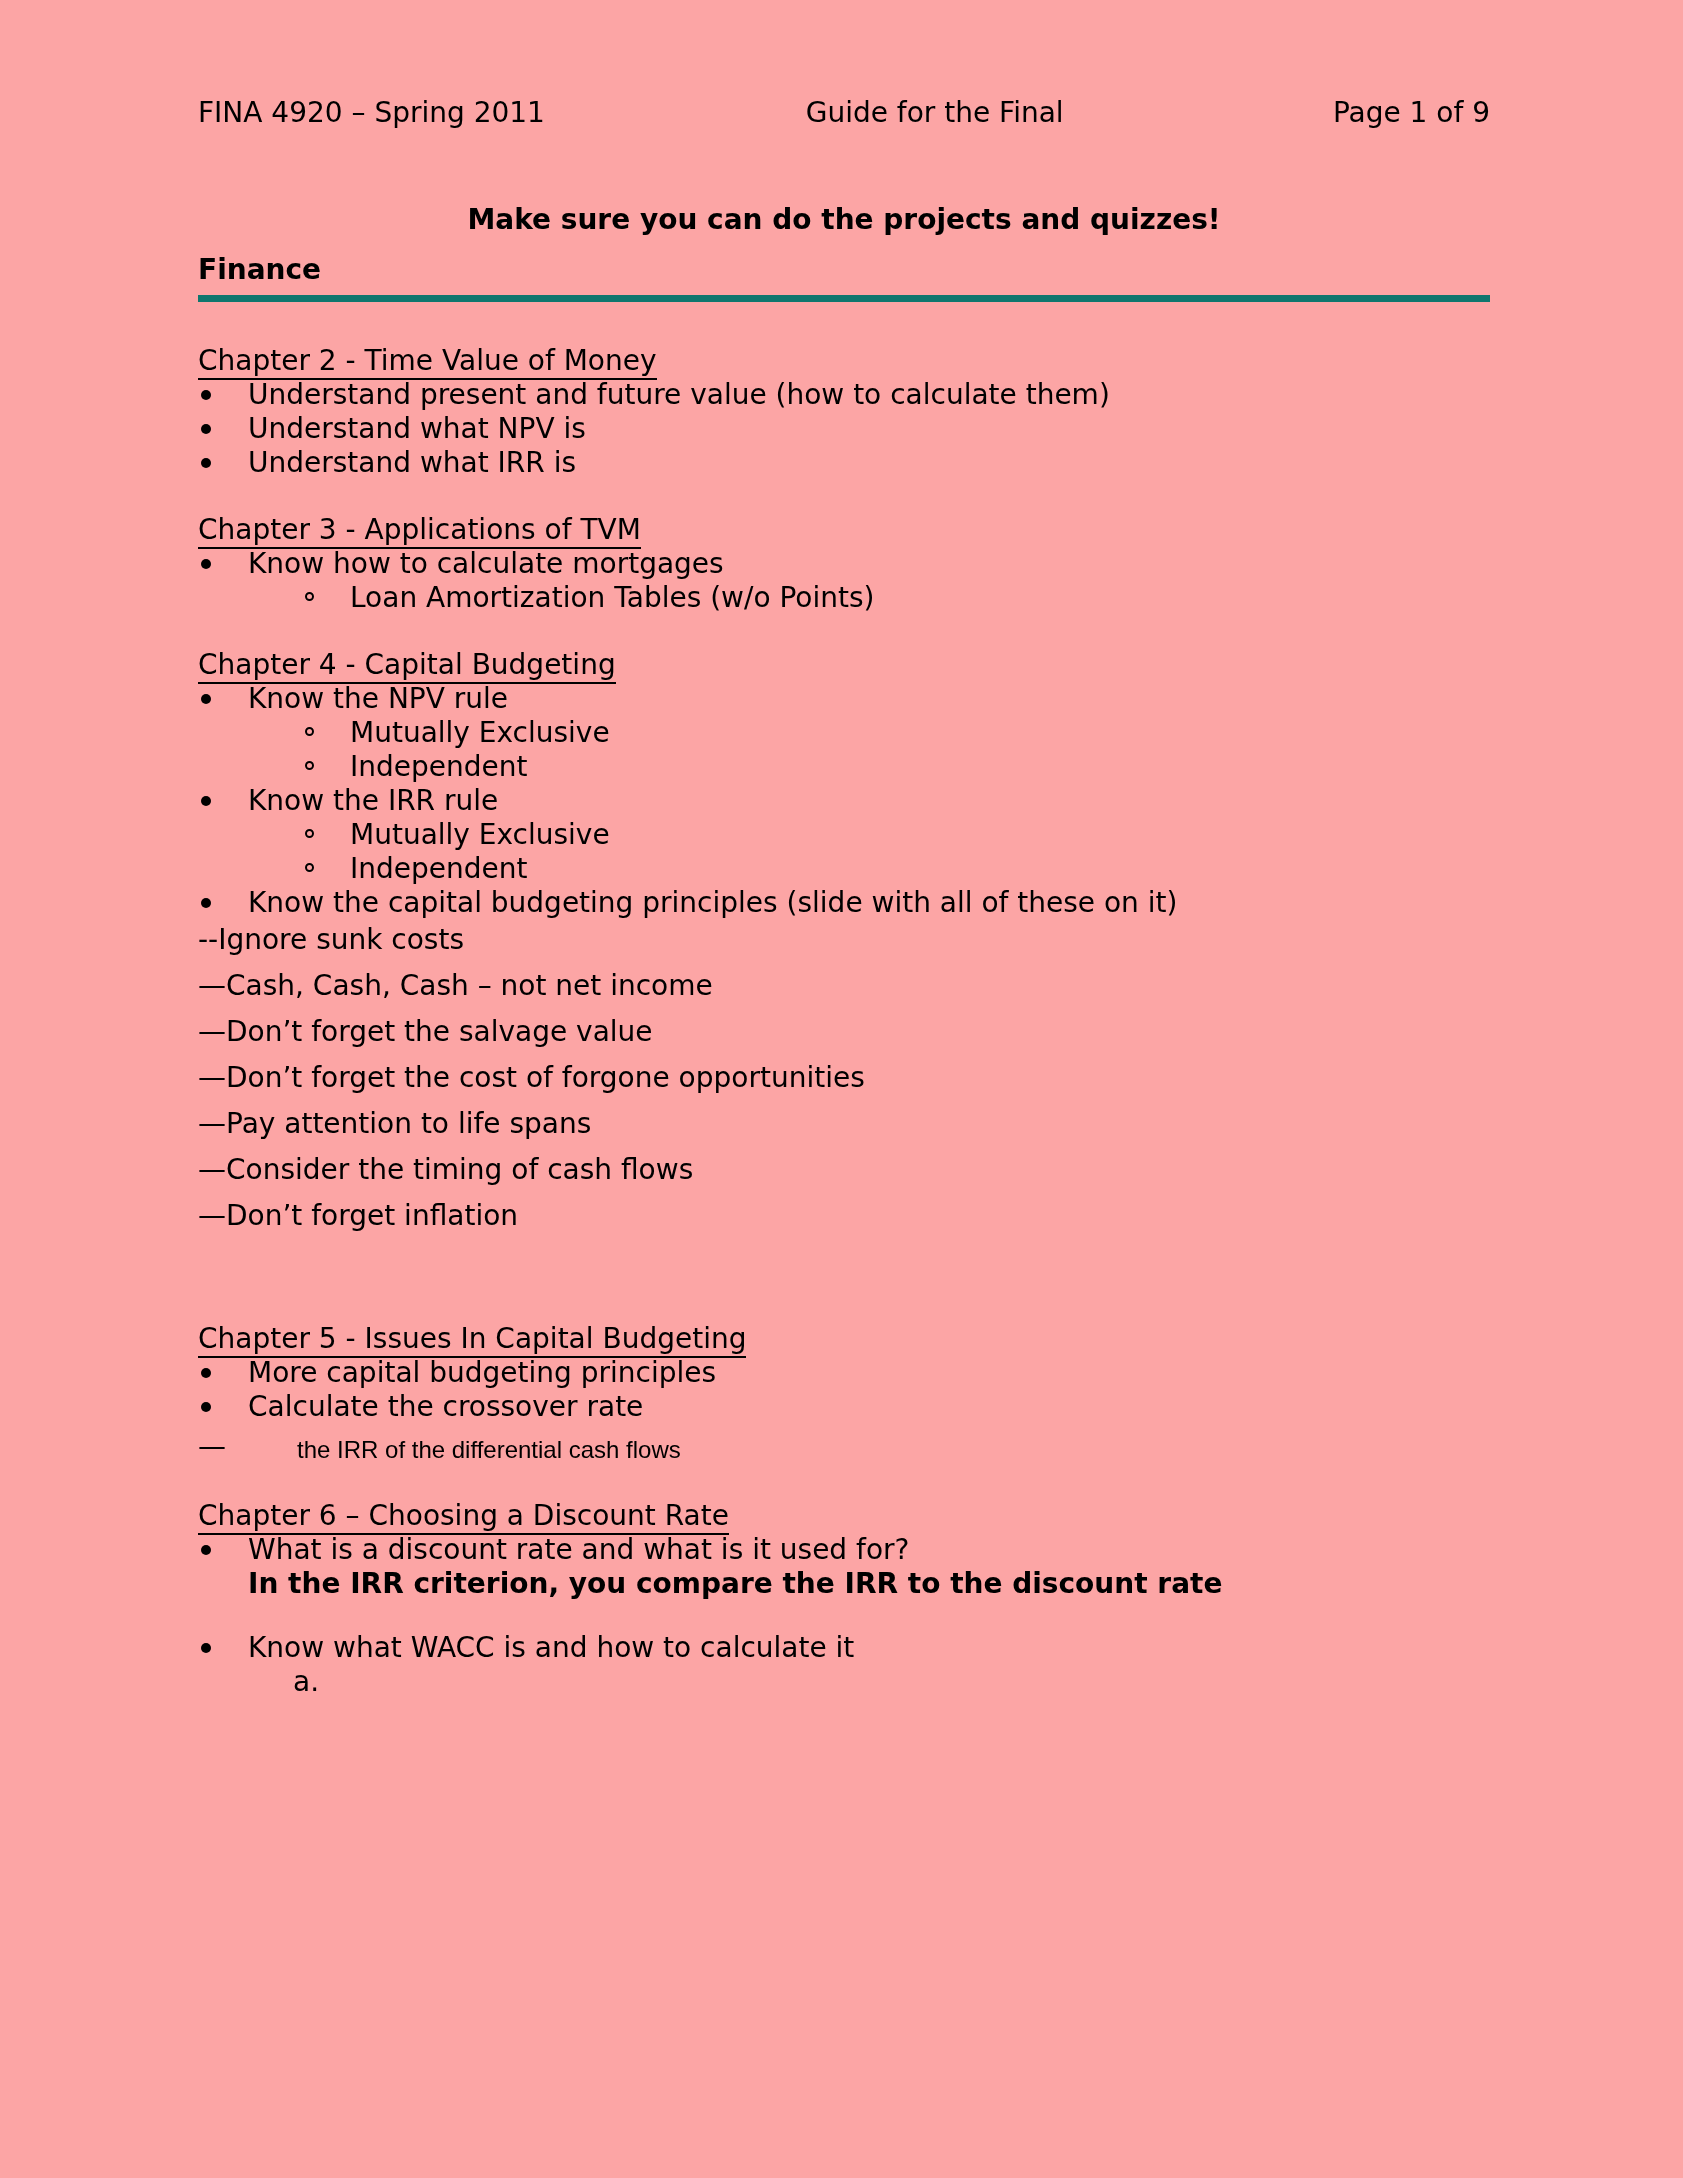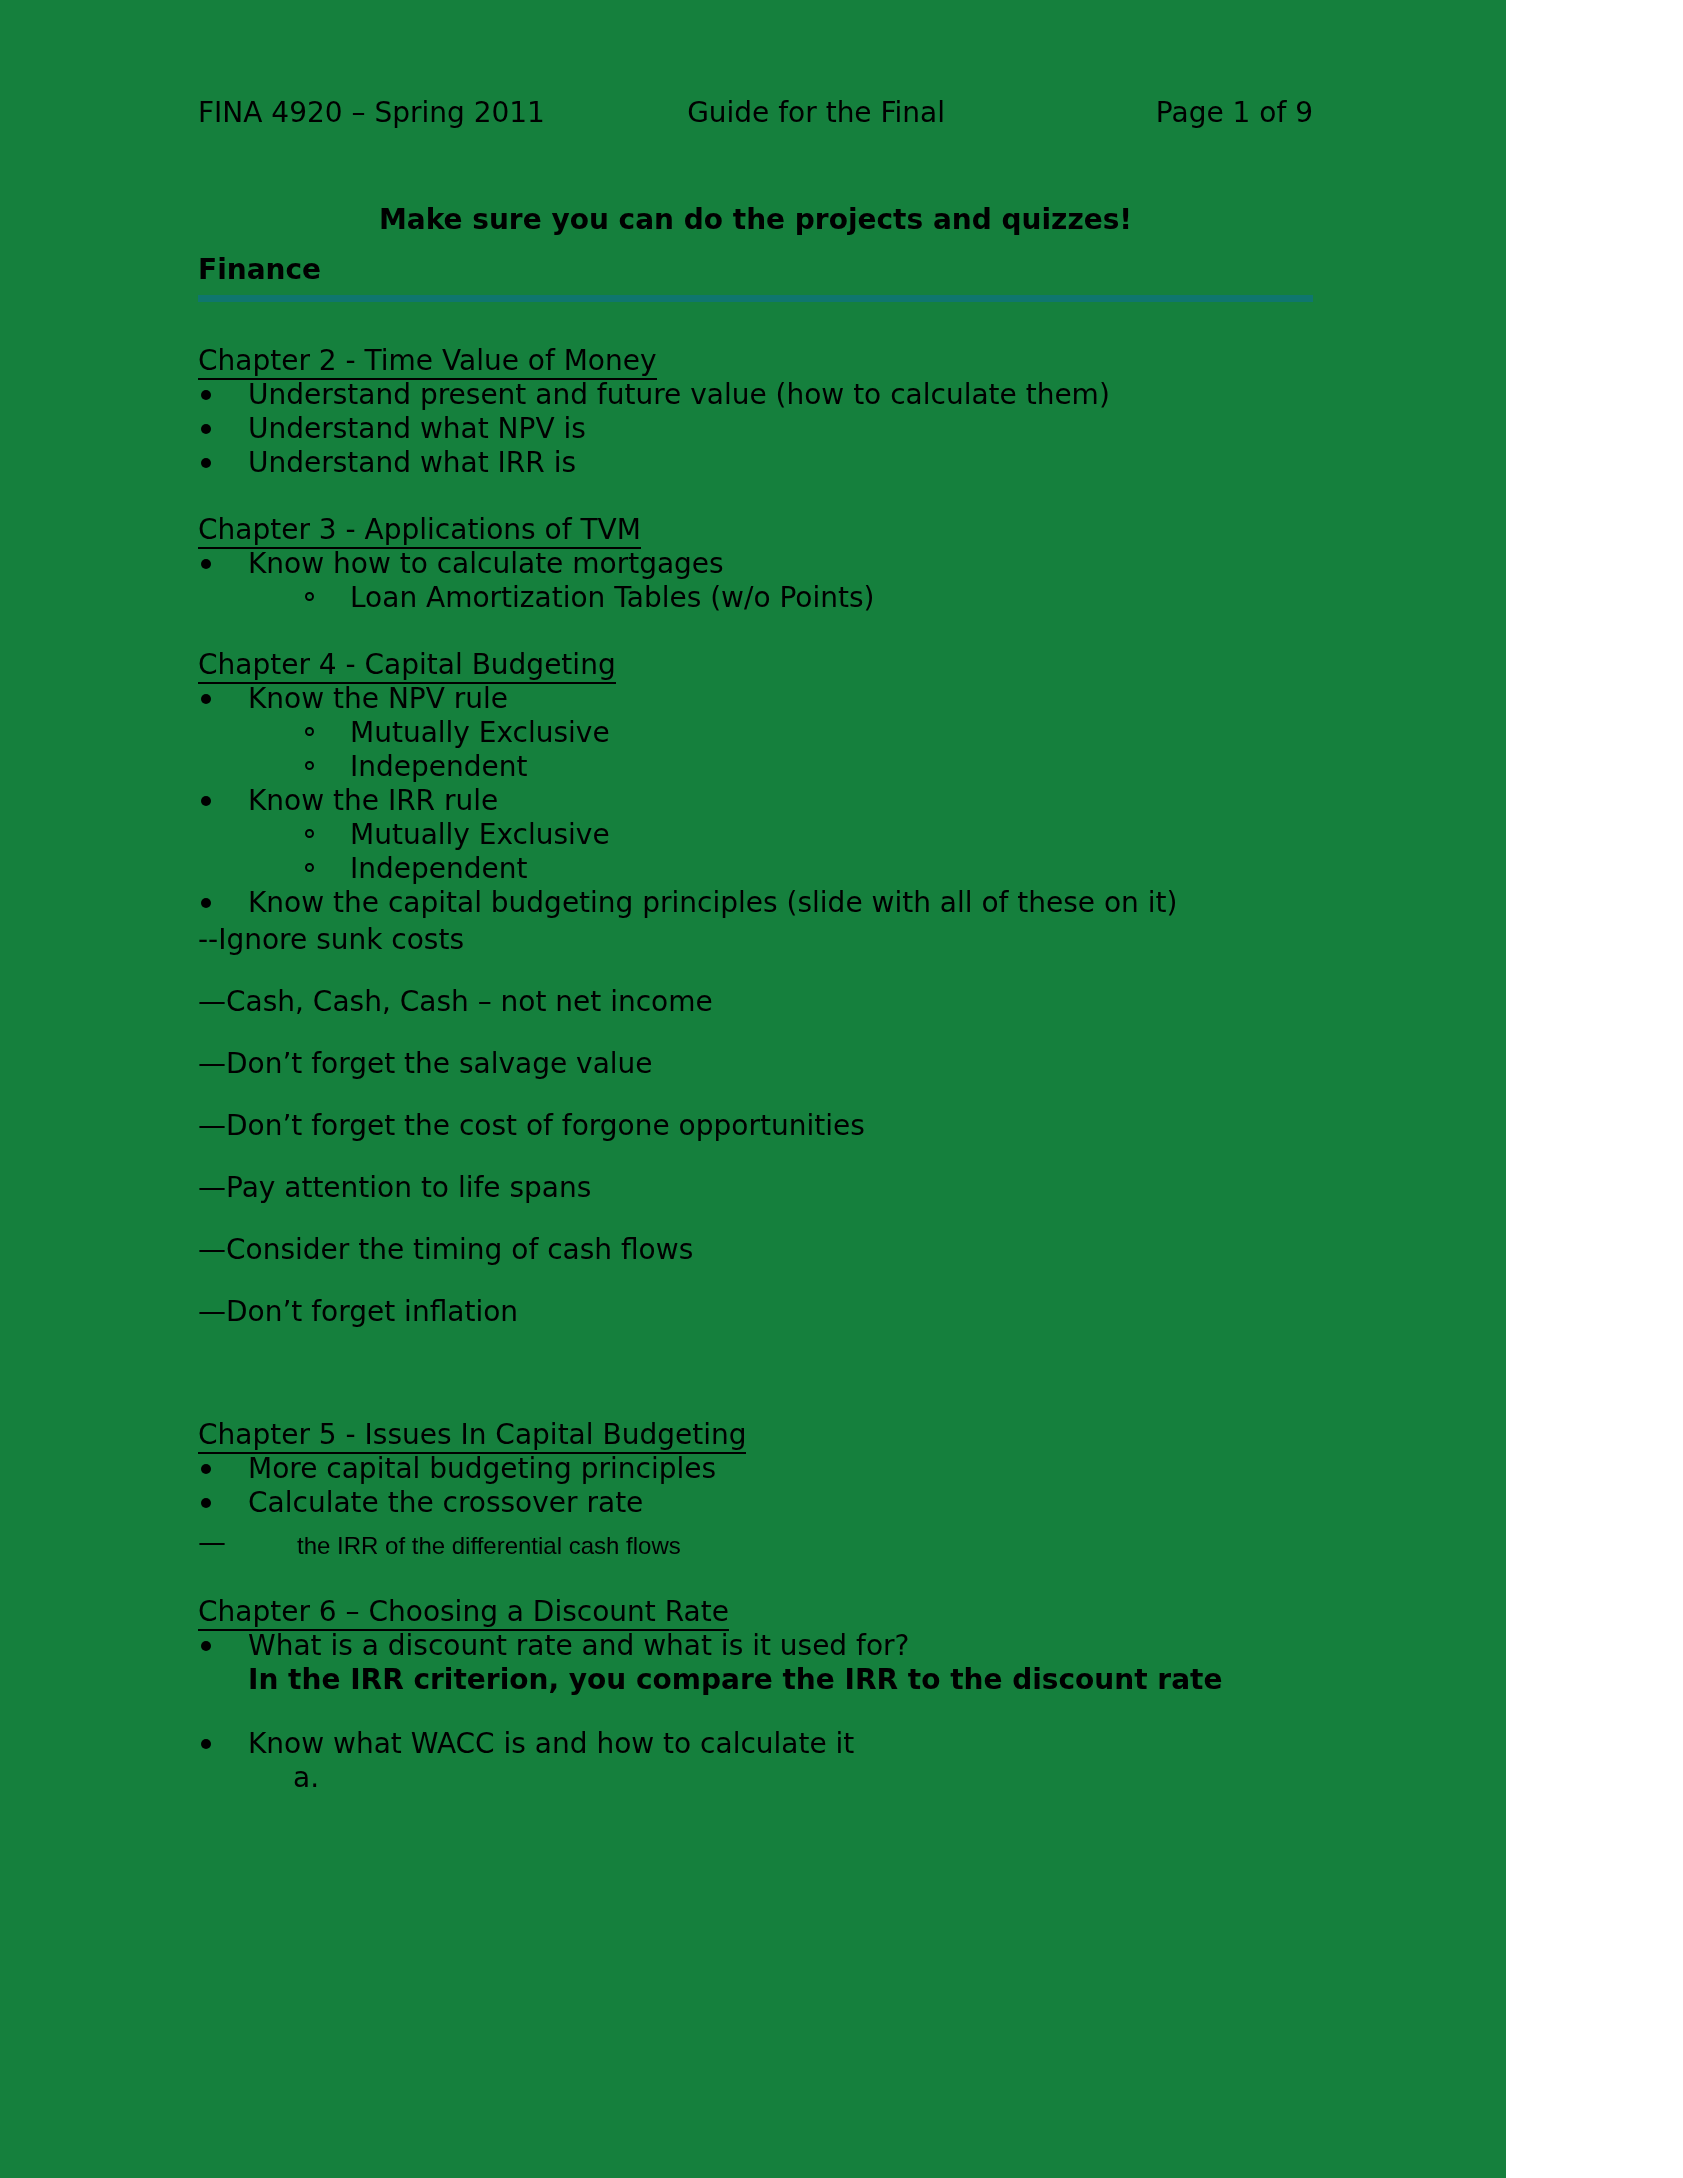--- a/index.html
+++ b/index.html
@@ -2,21 +2,21 @@
 <html><head>
 <meta charset="utf-8">
 <style>
   * { margin:0; padding:0; box-sizing:border-box; }
   html, body { background:#ffffff; }
   body {
     width:1683px; height:2178px;
     font-family:"DejaVu Sans","Liberation Sans",sans-serif;
     font-size:28px; color:#000; position:relative; overflow:hidden;
   }
-  .page { width:1506px; height:2178px; padding:96px 193px 59px 198px; background:#15803d; }
+  .page { width:1683px; height:2178px; padding:96px 193px 59px 198px; background:#fca5a5; }
 
   .doc-header { display:flex; line-height:34px; }
   .doc-header .h-left   { width:33%; text-align:left;  white-space:nowrap; }
   .doc-header .h-center { width:34%; text-align:right; white-space:nowrap; }
   .doc-header .h-right  { width:33%; text-align:right; white-space:nowrap; }
 
   .doc-title { margin-top:73px; text-align:center; font-weight:bold; line-height:34px; }
 
   .finance-heading {
     margin-top:16px; font-weight:bold; line-height:34px;
@@ -38,21 +38,21 @@
   }
 
   .it-circle { padding-left:152px; }
   .marker-circle {
     position:absolute; left:107px; top:11px;
     width:9px; height:9px; border:2px solid #000; border-radius:50%; background:transparent;
   }
 
   .it-bold { font-weight:normal; }
   .it-bullet + .it-bold { margin-top:3px; }
-  .it-bold + .it-bold { margin-top:28px; }
+  .it-bold + .it-bold { margin-top:12px; }
 
   .it-bold_indent { font-weight:bold; padding-left:50px; }
 
   .it-dash_small {
     font-family:"Liberation Sans",sans-serif; font-size:24px;
     padding-left:99px; margin-top:9px; line-height:33px;
   }
   .marker-dash { position:absolute; left:0; top:-3px; font-size:28px; font-family:"DejaVu Sans",sans-serif; }
 
   .it-alpha { padding-left:145px; }

